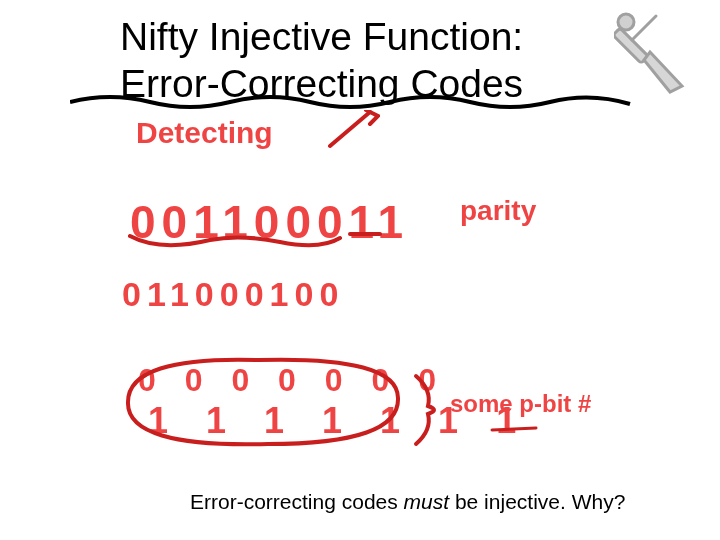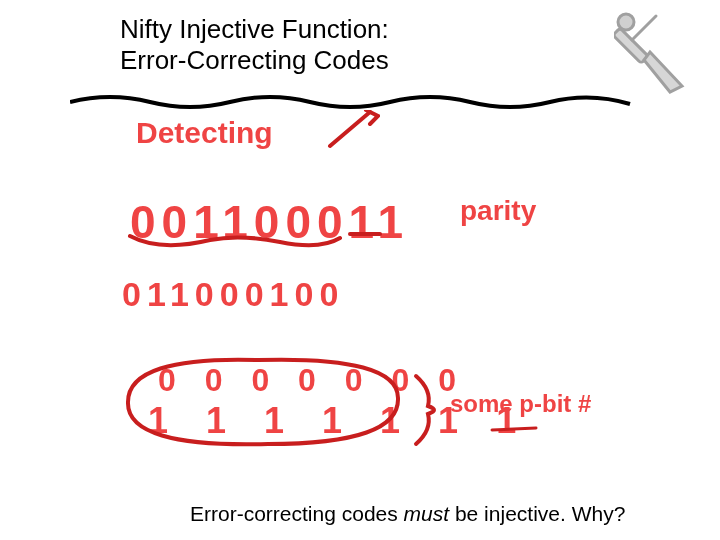--- a/index.html
+++ b/index.html
@@ -9,21 +9,21 @@
     background: #ffffff;
     font-family: Arial, Helvetica, sans-serif;
     position: relative;
     overflow: hidden;
   }
   .title {
     position: absolute;
     top: 14px;
     left: 120px;
     width: 460px;
-    font-size: 26px;
+    font-size: 39px;
     font-weight: 400;
     line-height: 1.2;
     color: #000;
     text-align: left;
   }
   .sword {
     position: absolute;
     top: 10px;
     right: 26px;
     width: 80px;
@@ -53,21 +53,21 @@
   .hand-bits1 { top: 195px; left: 130px; font-size: 46px; letter-spacing: 6px; }
   .hand-parity { top: 195px; left: 460px; font-size: 28px; }
   .bits1-underline {
     position: absolute;
     top: 230px;
     left: 120px;
     width: 300px;
     height: 30px;
   }
   .hand-bits2 { top: 275px; left: 122px; font-size: 34px; letter-spacing: 6px; }
-  .hand-zeros-top { top: 362px; left: 138px; font-size: 32px; letter-spacing: 10px; margin-left: 20px; }
+  .hand-zeros-top { top: 362px; left: 138px; font-size: 32px; letter-spacing: 10px; }
   .hand-zeros-bot { top: 400px; left: 148px; font-size: 36px; letter-spacing: 14px; }
   .zeros-oval {
     position: absolute;
     top: 352px;
     left: 108px;
     width: 300px;
     height: 100px;
   }
   .hand-some { top: 390px; left: 450px; font-size: 24px; }
   .hand-bracket {
@@ -79,21 +79,21 @@
   }
   .some-underline {
     position: absolute;
     top: 424px;
     left: 490px;
     width: 48px;
     height: 12px;
   }
   .footer-text {
     position: absolute;
-    bottom: 14px;
+    bottom: 26px;
     left: 190px;
     font-size: 21px;
     color: #000;
   }
   .footer-text em { font-style: italic; }
 </style>
 </head>
 <body>
 
 <div class="title">

